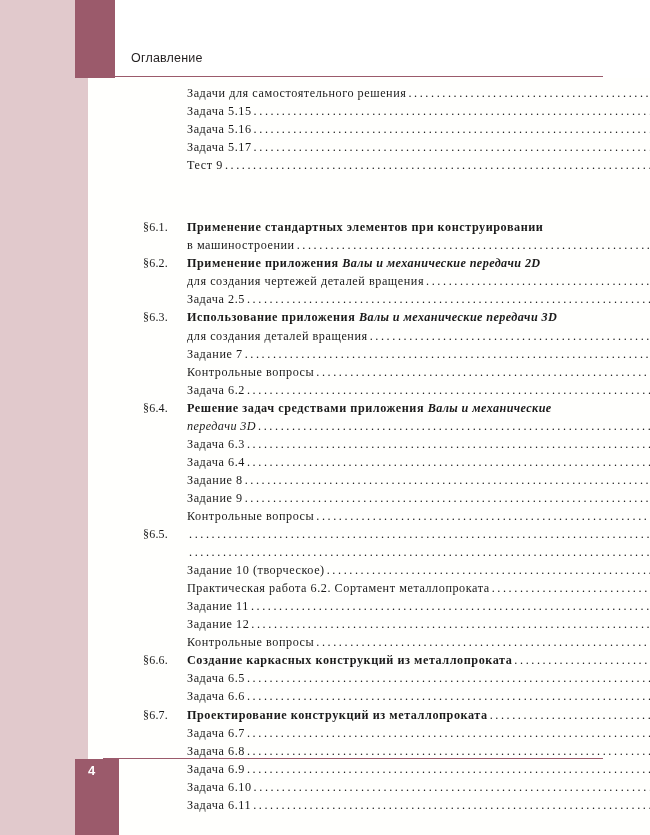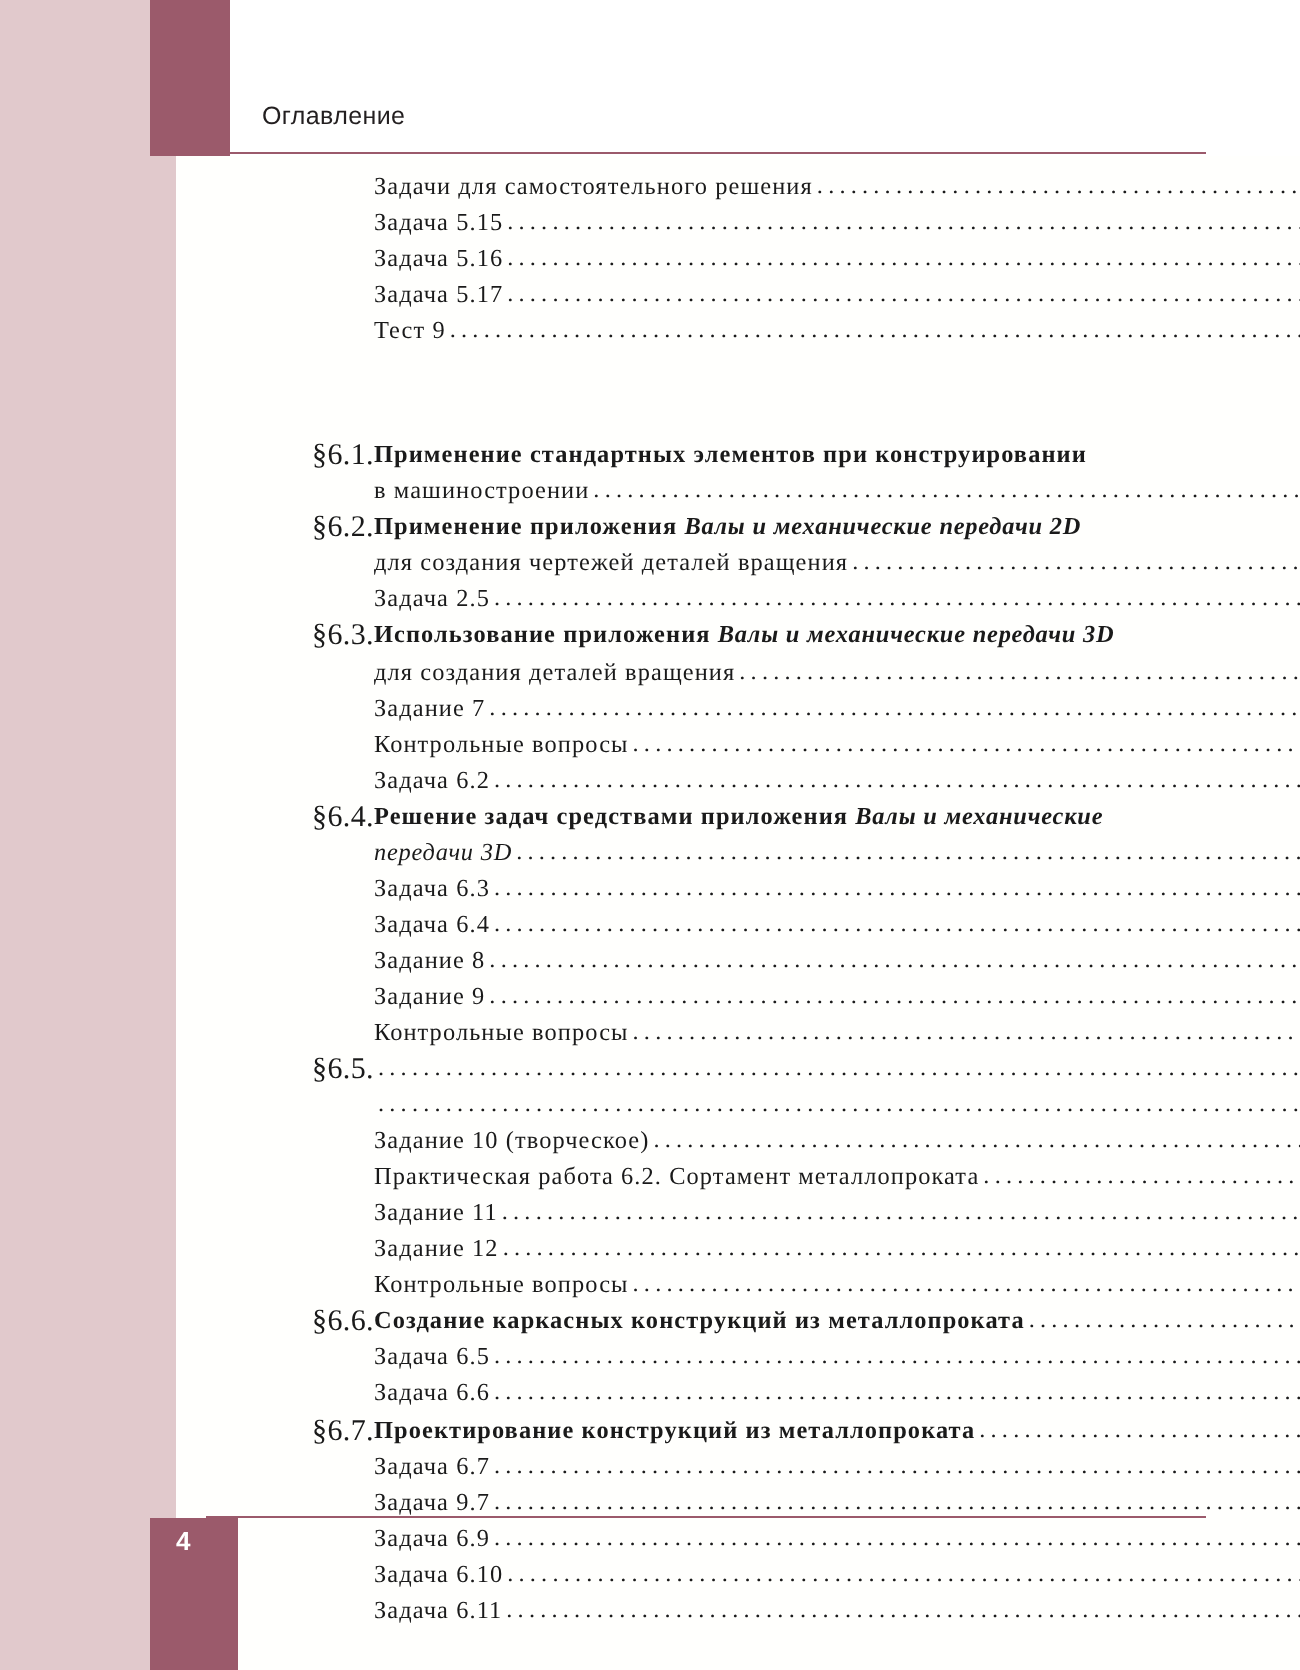--- a/index.html
+++ b/index.html
@@ -13,21 +13,20 @@
     font-family: "Liberation Serif", serif;
     overflow: hidden;
     position: relative;
   }
 
   
   .page {
     position: absolute;
     inset: 0;
     background: #ffffff;
-    text-align: right;
   }
 
   
   .edge-strip {
     position: absolute;
     left: 0;
     top: 0;
     width: 88px;
     height: 835px;
     background: #e1c9cc;
@@ -149,21 +148,21 @@
 
   
   .sec {
     position: relative;
   }
   .sec-num {
     position: absolute;
     left: 131px;
     top: 0;
     width: 44px;
-    font-size: 15px;
+    font-size: 12px;
     letter-spacing: 0.2px;
     color: #1a1a1a;
     white-space: nowrap;
   }
   .sec-body {
     margin-left: 175px;
     margin-right: 58px;
   }
   .sec-body .lbl { font-weight: 700; }
 
@@ -431,21 +430,21 @@
         <span class="sec-num">§6.7.</span>
       </div>
       <div class="row">
         <div class="line lvl-entry">
           <span class="lbl">Задача 6.7</span>
           <span class="dots">........................................................................................................................</span>
         </div>
       </div>
       <div class="row">
         <div class="line lvl-entry">
-          <span class="lbl">Задача 9.7</span>
+          <span class="lbl">Задача 6.8</span>
           <span class="dots">........................................................................................................................</span>
         </div>
       </div>
       <div class="row">
         <div class="line lvl-entry">
           <span class="lbl">Задача 6.9</span>
           <span class="dots">........................................................................................................................</span>
         </div>
       </div>
       <div class="row">

